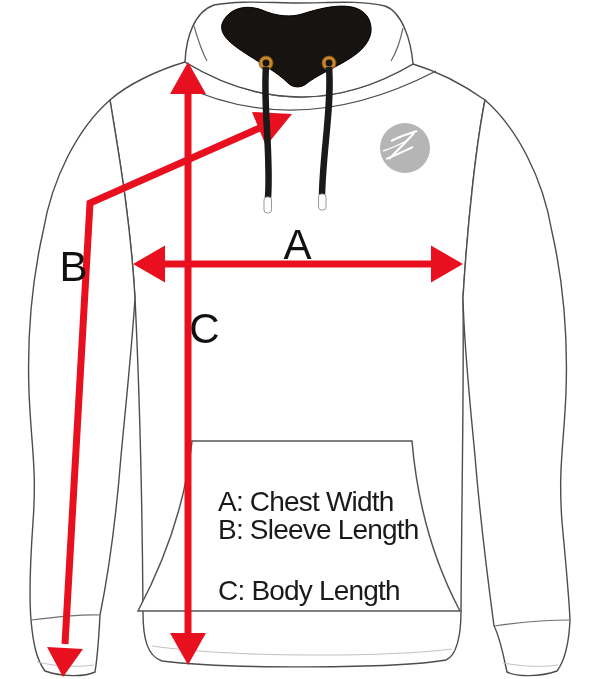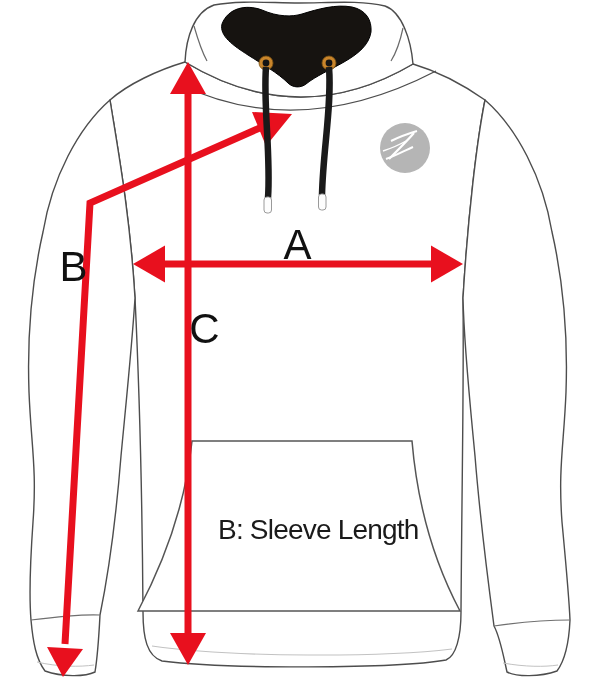--- a/index.html
+++ b/index.html
@@ -135,15 +135,17 @@
       <rect x="264" y="197" width="7.5" height="16" rx="3" fill="#fdfdfd" stroke="#9a9a9a" stroke-width="1"></rect>
       <path d="M329,67 C332,105 323,150 322,195" stroke="#1a1a1a" stroke-width="6.5" fill="none"></path>
       <rect x="318.5" y="194" width="7.5" height="16" rx="3" fill="#fdfdfd" stroke="#9a9a9a" stroke-width="1"></rect>
     </g>
   </svg>
 
   <div class="size-label" style="left:297px;top:224px;">A</div>
   <div class="size-label" style="left:73px;top:246px;">B</div>
   <div class="size-label" style="left:204px;top:308px;">C</div>
 
+  <div class="legend-line" style="top:488px;">A: Chest Width</div>
   <div class="legend-line" style="top:516px;text-align:center;">B: Sleeve Length</div>
+  <div class="legend-line" style="top:577px;">C: Body Length</div>
 
 </div>
 
 </body></html>

